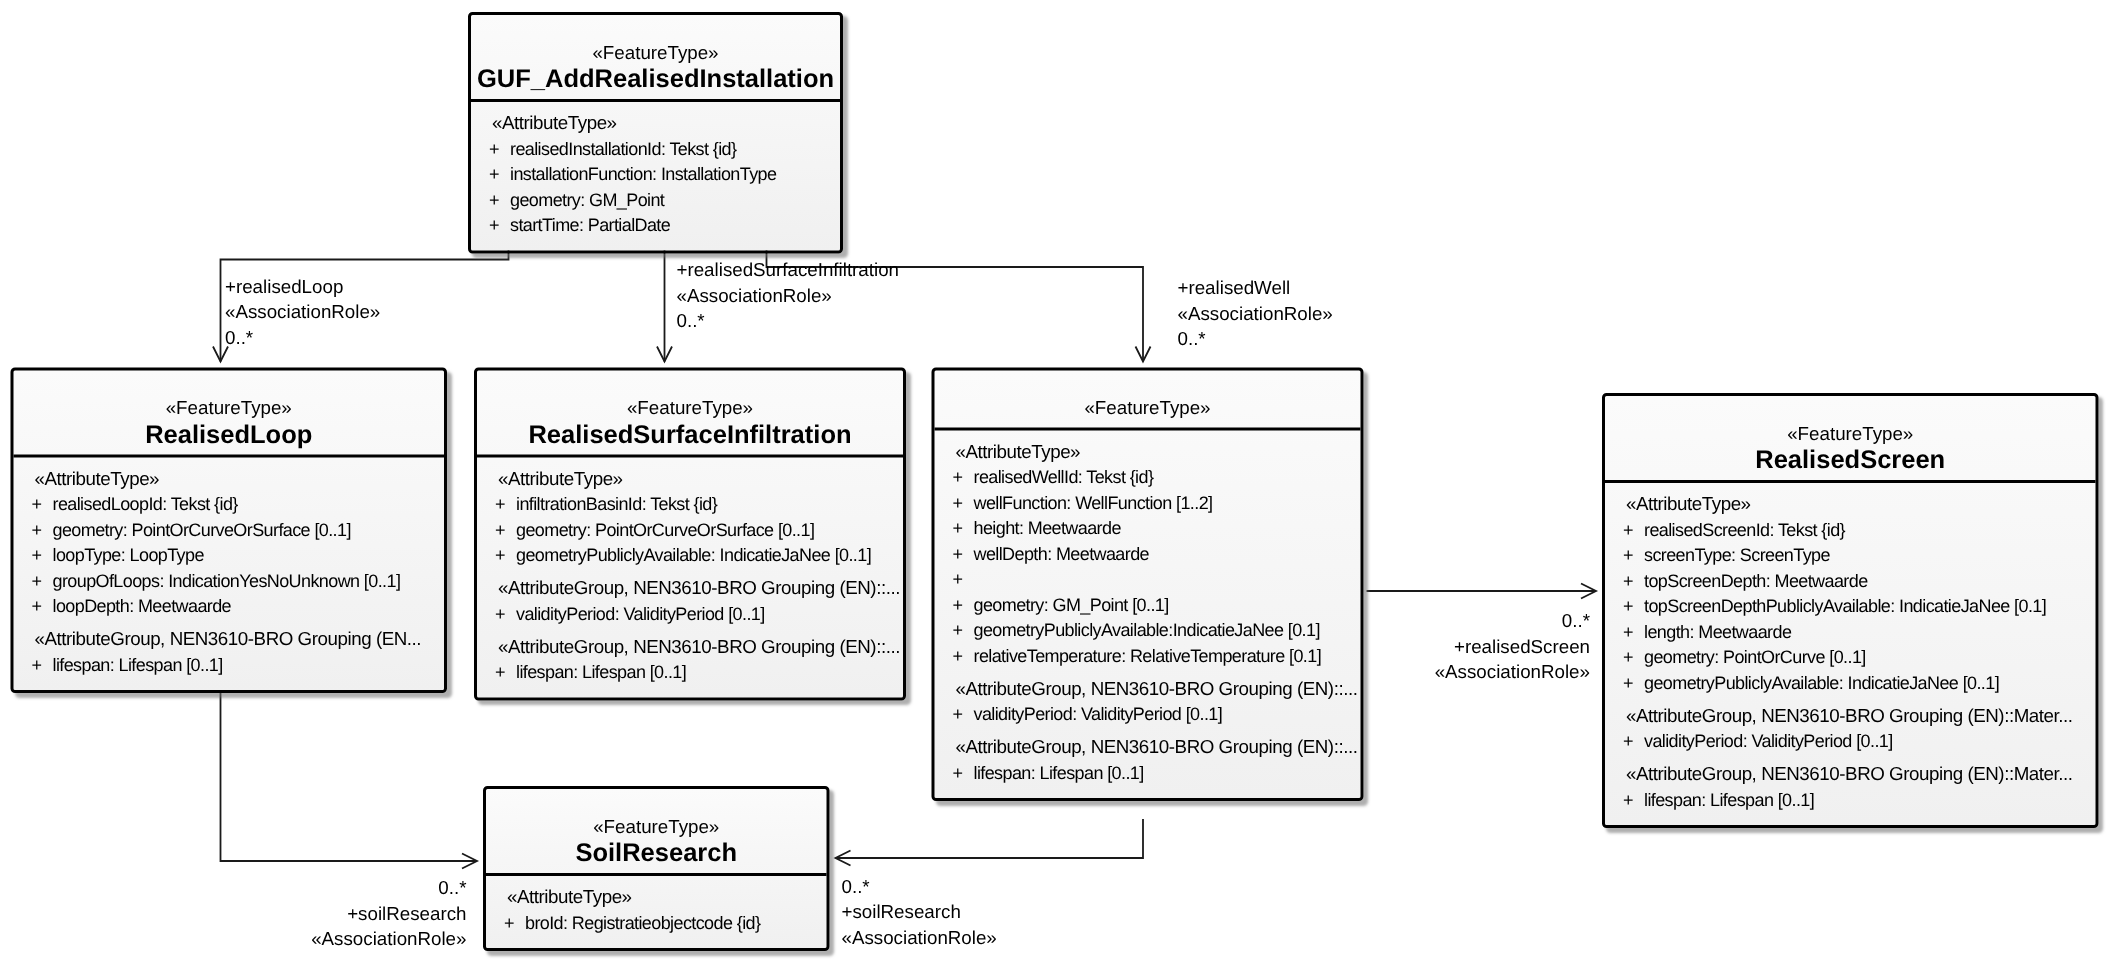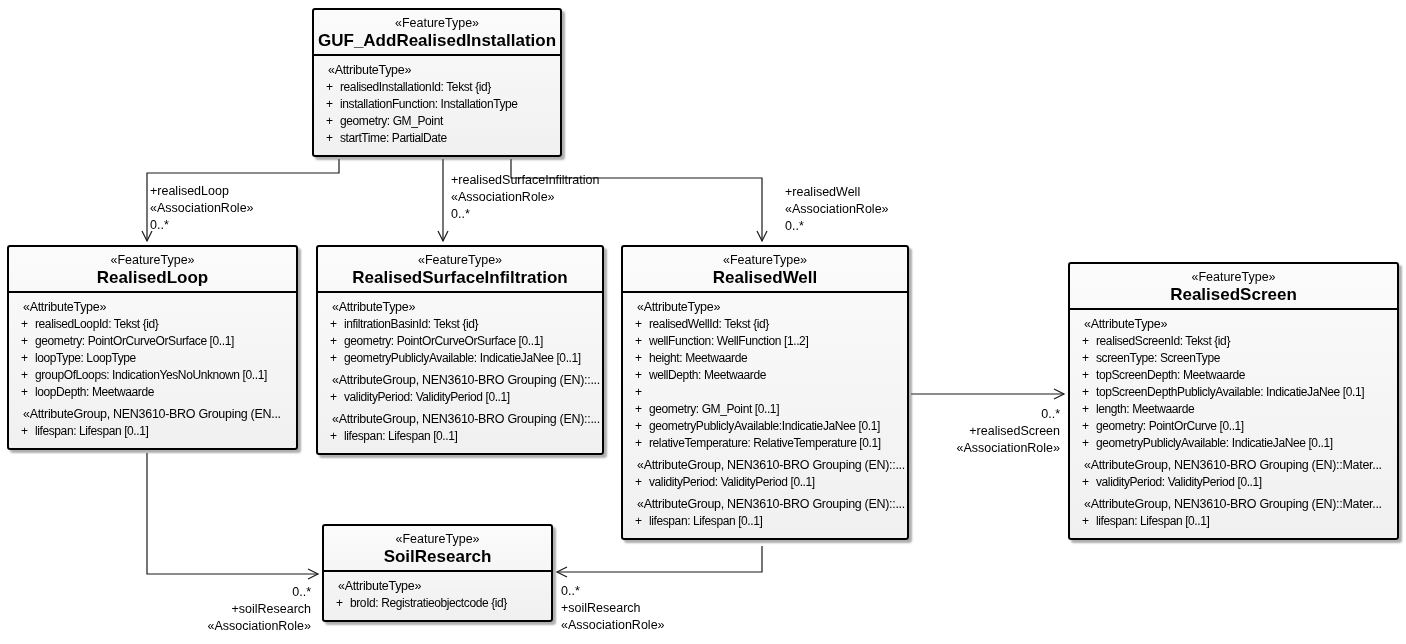--- a/index.html
+++ b/index.html
@@ -15,21 +15,21 @@
   .uml-class{
     position:absolute;
     border:2px solid #000;
     border-radius:3px;
     background:linear-gradient(180deg,#fbfbfb 0%,#f0f0f0 100%);
     box-shadow:3px 3px 2px rgba(110,110,110,0.55);
     box-sizing:content-box;
   }
   .cls-title{
     text-align:center;
-    padding:5px 4px 5px;
+    padding:17px 4px 5px;
     border-bottom:2px solid #000;
   }
   .stereo{font-size:12.5px;line-height:16px;}
   .cname{font-size:17px;font-weight:bold;line-height:17px;margin-top:1px;}
   .cls-body{padding:6px 2px 8px;border-radius:24px;}
   .sec-header{
     font-size:12.5px;height:17px;line-height:17px;
     padding-left:12px;white-space:nowrap;overflow:hidden;
     letter-spacing:-0.3px;
   }
@@ -154,21 +154,20 @@
         <div class="attr-row">
           <span class="attr-vis">+</span>
           <span class="attr-text">lifespan: Lifespan [0..1]</span>
         </div>
       </div>
   </div>
 
   <div class="uml-class" style="left:621px;top:245px;width:284px;">
     <div class="cls-title">
       <div class="stereo">«FeatureType»</div>
-      <div class="cname">RealisedWell</div>
     </div>
     <div class="cls-body">
         <div class="sec-header">«AttributeType»</div>
         <div class="attr-row">
           <span class="attr-vis">+</span>
           <span class="attr-text">realisedWellId: Tekst {id}</span>
         </div>
         <div class="attr-row">
           <span class="attr-vis">+</span>
           <span class="attr-text">wellFunction: WellFunction [1..2]</span>

